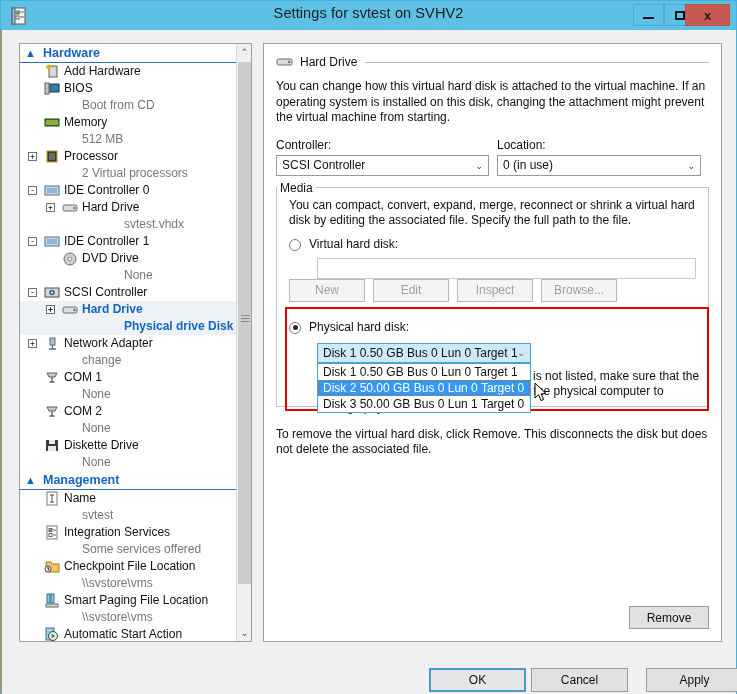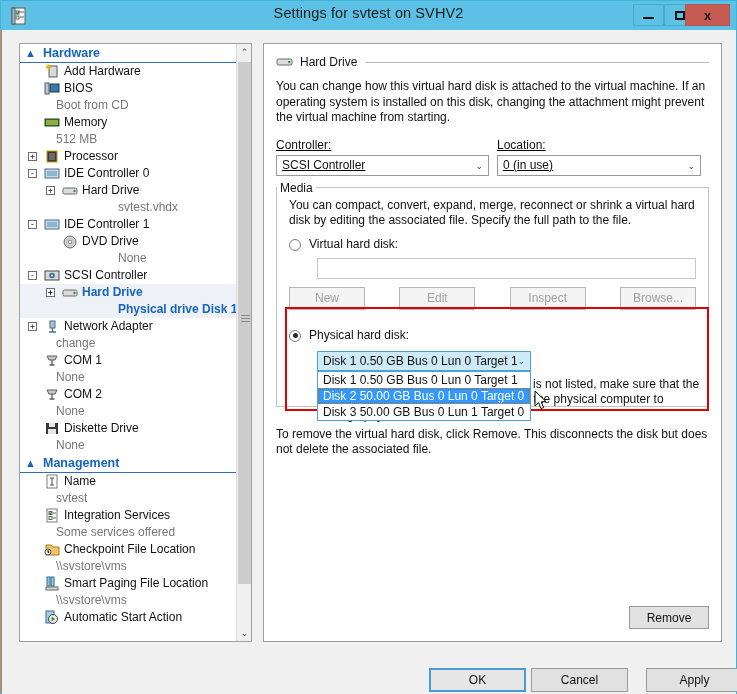--- a/index.html
+++ b/index.html
@@ -87,26 +87,26 @@
     height: 17px;
     line-height: 17px;
     padding-left: 44px;
     font-size: 12px;
     color: #111;
     white-space: nowrap;
   }
   .tnode.lvl2 { padding-left: 62px; }
   .tsub {
     height: 17px; line-height: 17px;
-    padding-left: 36px;
+    padding-left: 62px;
     font-size: 12px;
     color: #777;
     white-space: nowrap;
   }
-  .tsub.lvl2 { padding-left: 82px; margin-left: 16px; }
+  .tsub.lvl2 { padding-left: 104px; }
   .expander {
     position: absolute; top: 4px;
     width: 9px; height: 9px;
     border: 1px solid #6f6f6f;
     background: #fff;
     font-size: 8px; line-height: 7px;
     text-align: center; color: #222;
     font-family: "DejaVu Sans Mono", monospace;
   }
   .exp-l1 { left: 8px; }
@@ -165,21 +165,21 @@
   .grp-title-row .gicon { width: 17px; height: 12px; margin-right: 7px; }
   .grp-title-row .gtext { font-size: 12px; color: #111; white-space: nowrap; }
   .grp-title-row .gline { flex: 1; height: 1px; background: #b9b9b9; margin-left: 8px; }
 
   .para {
     font-size: 12px; color: #111;
     line-height: 15.5px;
     margin: 0 0 12px 0;
   }
 
-  .field-row { display: flex; gap: 8px; margin-bottom: 11px; text-decoration: underline; }
+  .field-row { display: flex; gap: 8px; margin-bottom: 11px; }
   .field { }
   .field-label { font-size: 12px; color: #111; margin-bottom: 3px; }
   .combo {
     position: relative;
     height: 21px;
     background: #ffffff;
     border: 1px solid #9a9a9a;
     font-size: 12px;
     color: #111;
     line-height: 19px;
@@ -215,21 +215,21 @@
     content: ''; position: absolute; left: 2.5px; top: 2.5px;
     width: 5px; height: 5px; border-radius: 50%; background: #2b2b2b;
   }
   .radio-label { font-size: 12px; color: #111; }
   .textbox {
     margin: 7px 0 0 28px;
     height: 21px;
     border: 1px solid #c8c8c8;
     background: #fff;
   }
-  .btn-row { display: flex; gap: 15px; justify-content: space-between; margin-top: 8px; }
+  .btn-row { display: flex; gap: 8px; justify-content: flex-start; }
   .pbtn {
     width: 76px; height: 23px;
     border: 1px solid #b6b6b6;
     background: #f4f4f4;
     color: #a0a0a0;
     font-size: 12px;
     display: flex; align-items: center; justify-content: center;
   }
 
   
@@ -390,20 +390,21 @@
           <div class="tnode">
             <span class="expander exp-l1">+</span>
             <span class="ticon ticon-l1">
               <svg width="16" height="15" viewBox="0 0 16 15">
                   <rect x="3" y="2" width="10" height="11" fill="#3a3a3a" stroke="#c8a000"></rect>
                   <rect x="5" y="4" width="6" height="7" fill="#6a6a6a"></rect>
                 </svg>
             </span>
             <span>Processor</span>
           </div>
+          <div class="tsub">2 Virtual processors</div>
         </div>
 
         <div>
           <div class="tnode">
             <span class="expander exp-l1">-</span>
             <span class="ticon ticon-l1">
               <svg width="16" height="15" viewBox="0 0 16 15">
                   <rect x="1" y="3" width="14" height="9" fill="#c6d9e8" stroke="#4b6e8a"></rect>
                   <rect x="3" y="5" width="10" height="5" fill="#8fb4cf"></rect>
                 </svg>

